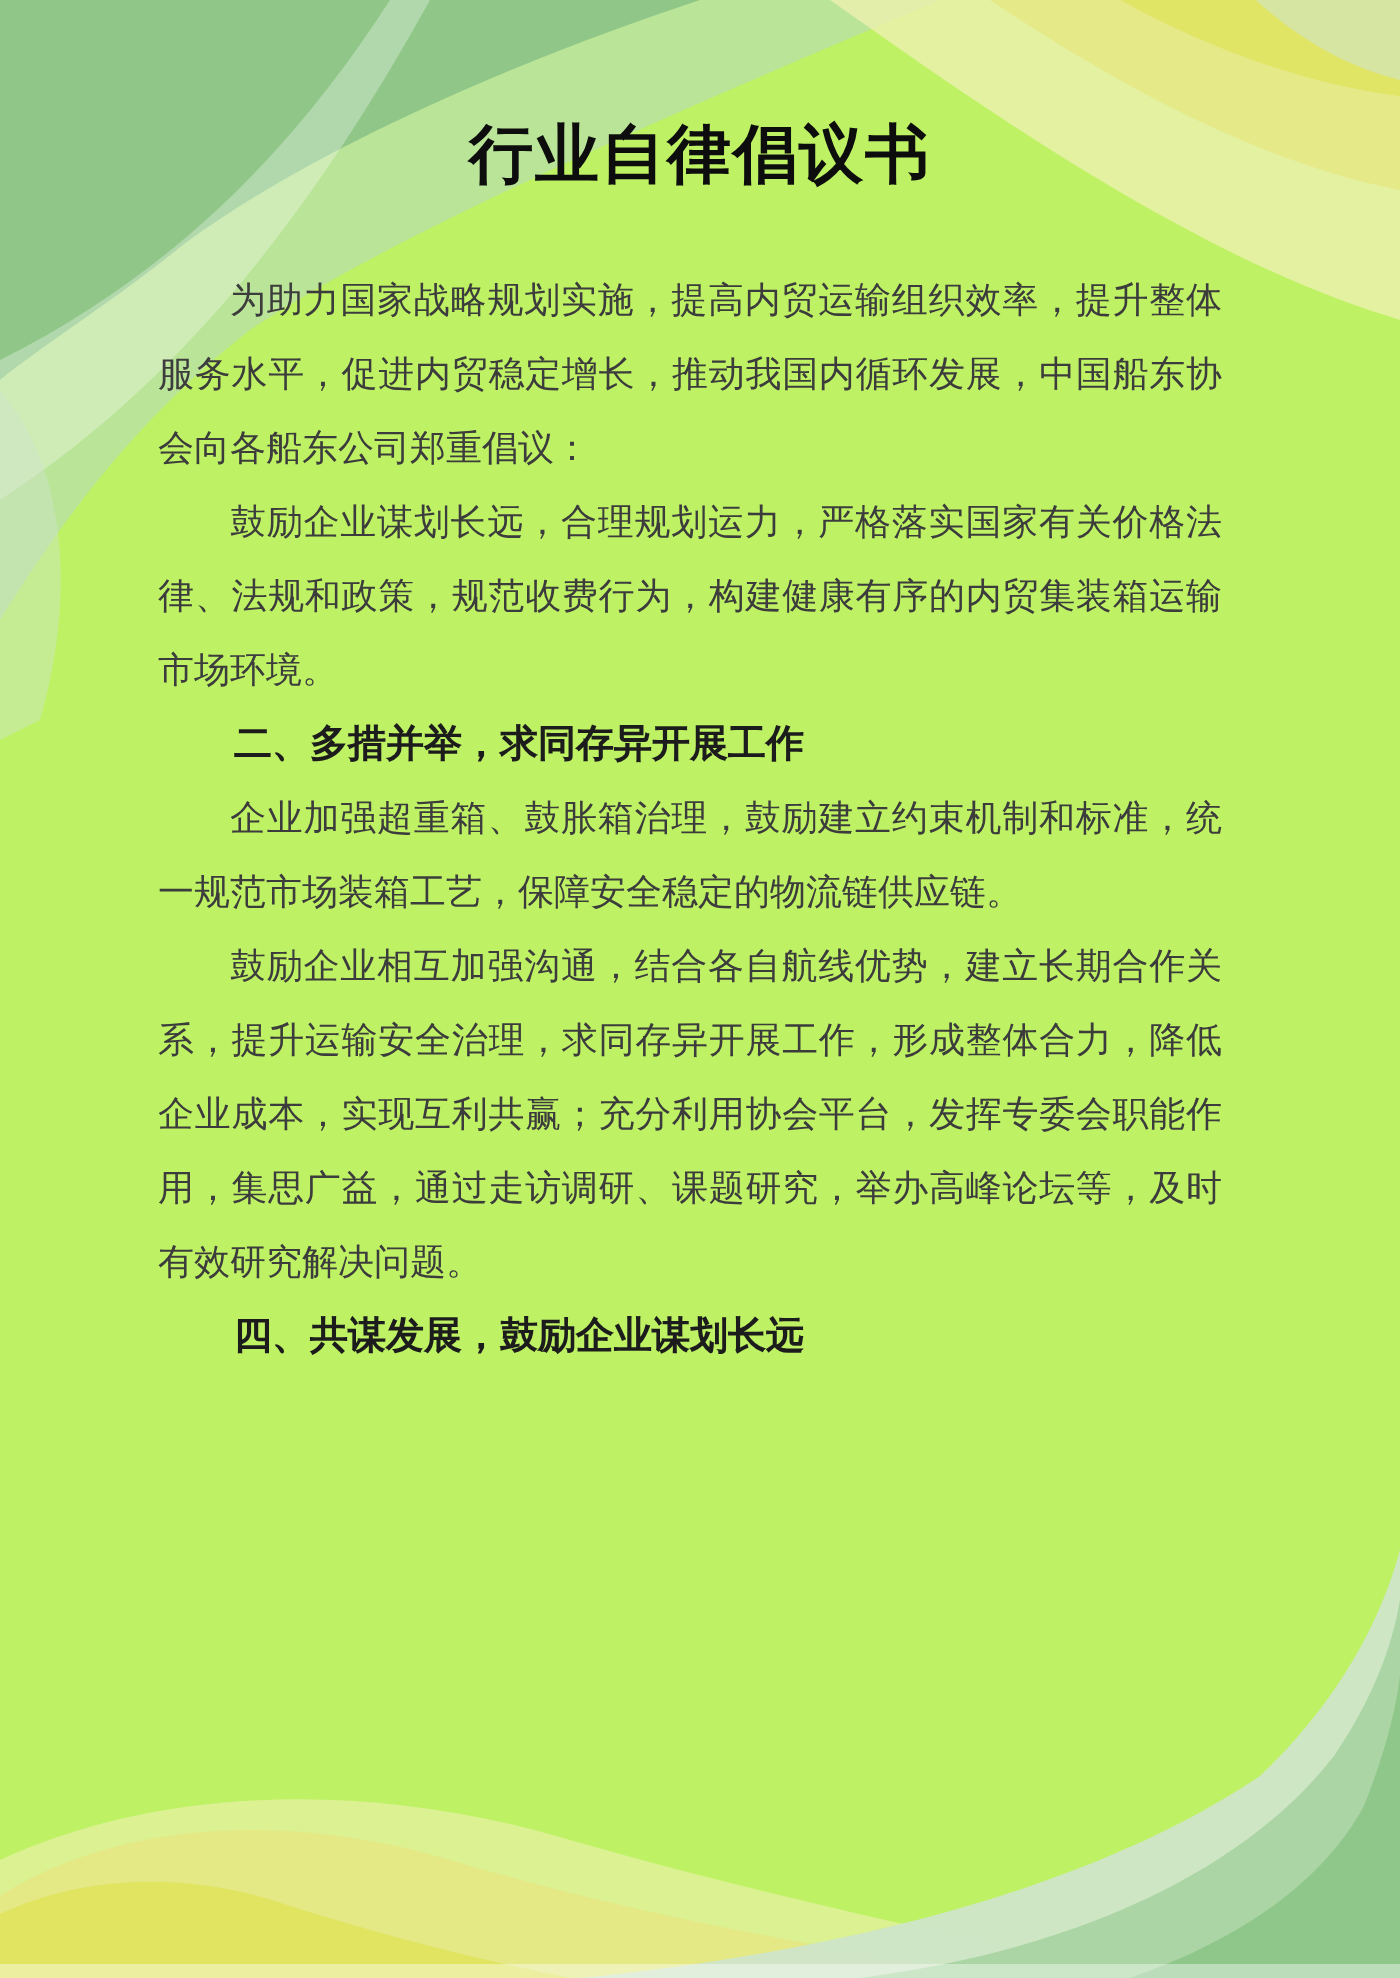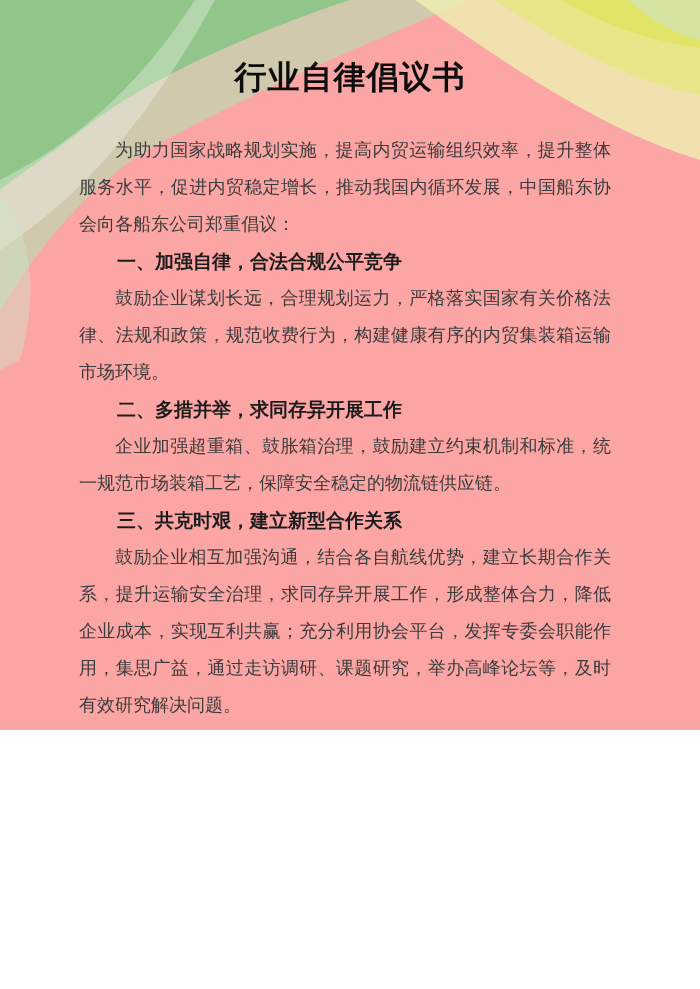--- a/index.html
+++ b/index.html
@@ -5,22 +5,22 @@
   html, body { margin: 0; padding: 0; }
   body {
     width: 700px; height: 989px;
     background: #ffffff;
     font-family: "Liberation Serif", serif;
     overflow: hidden;
     position: relative;
   }
   .page {
     position: relative;
-    width: 700px; height: 730px;
-    background: #fca5a5;
+    width: 700px; height: 989px;
+    background: #bef264;
     overflow: hidden;
   }
   .deco-svg {
     position: absolute;
     top: 0; left: 0;
     width: 700px; height: 989px;
     pointer-events: none;
   }
   .doc-title {
     position: absolute;
@@ -93,25 +93,23 @@
       <path d="M565,989 C625,968 663,938 682,903 C692,878 698,855 700,838 L700,989 Z" fill="#8cc487" opacity="0.90"></path>
       <rect x="0" y="982" width="700" height="7" fill="#ffffff" opacity="0.40"></rect>
     </g>
   </svg>
 
   <h1 class="doc-title">行业自律倡议书</h1>
 
   <div class="content">
     <p class="body-para">为助力国家战略规划实施，提高内贸运输组织效率，提升整体服务水平，促进内贸稳定增长，推动我国内循环发展，中国船东协会向各船东公司郑重倡议：</p>
 
-    <p class="section-heading">一、加强自律，合法合规公平竞争</p>
     <p class="body-para">鼓励企业谋划长远，合理规划运力，严格落实国家有关价格法律、法规和政策，规范收费行为，构建健康有序的内贸集装箱运输市场环境。</p>
 
     <p class="section-heading">二、多措并举，求同存异开展工作</p>
     <p class="body-para">企业加强超重箱、鼓胀箱治理，鼓励建立约束机制和标准，统一规范市场装箱工艺，保障安全稳定的物流链供应链。</p>
 
-    <p class="section-heading">三、共克时艰，建立新型合作关系</p>
     <p class="body-para">鼓励企业相互加强沟通，结合各自航线优势，建立长期合作关系，提升运输安全治理，求同存异开展工作，形成整体合力，降低企业成本，实现互利共赢；充分利用协会平台，发挥专委会职能作用，集思广益，通过走访调研、课题研究，举办高峰论坛等，及时有效研究解决问题。</p>
 
     <p class="section-heading">四、共谋发展，鼓励企业谋划长远</p>
   </div>
 
 </div>
 
 </body></html>

